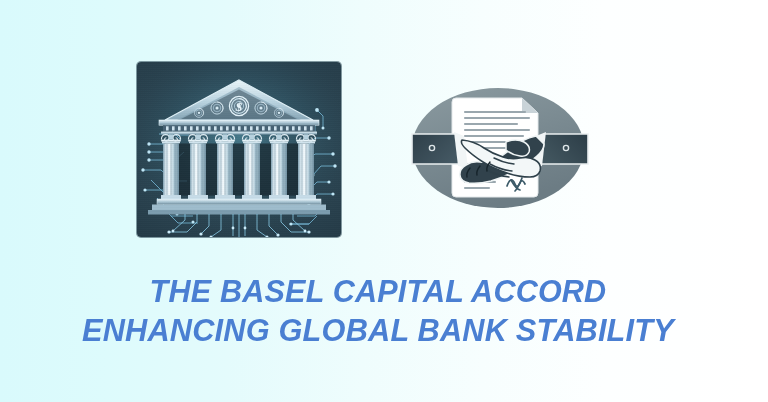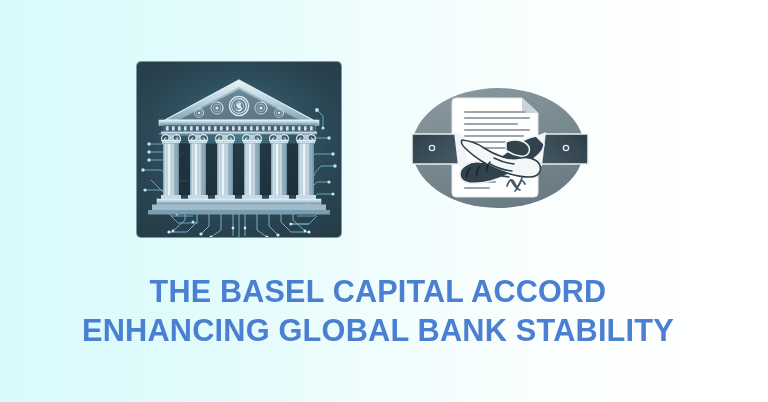--- a/index.html
+++ b/index.html
@@ -19,20 +19,21 @@
     height: 402px;
     background: linear-gradient(to right,
         #d9fafc 0%,
         #ddfbfc 14%,
         #e4fbfc 30%,
         #effdfd 48%,
         #f7fefe 64%,
         #fdffff 80%,
         #ffffff 100%);
     overflow: hidden;
+    font-style: italic;
   }
 
   
   .bank-card {
     position: absolute;
     left: 137px;
     top: 62px;
     width: 204px;
     height: 175px;
     border-radius: 4px;

